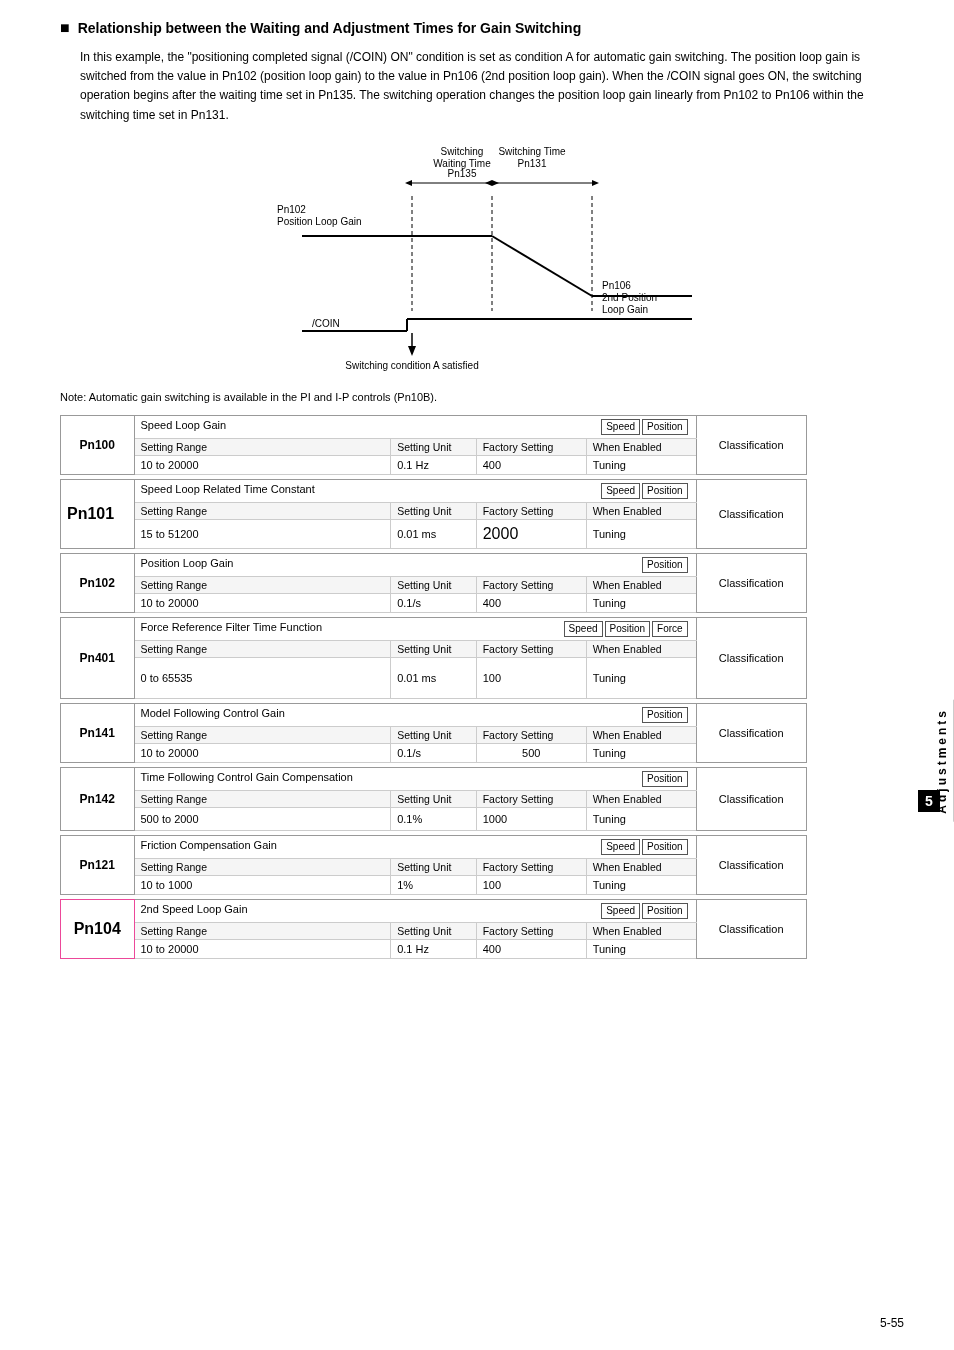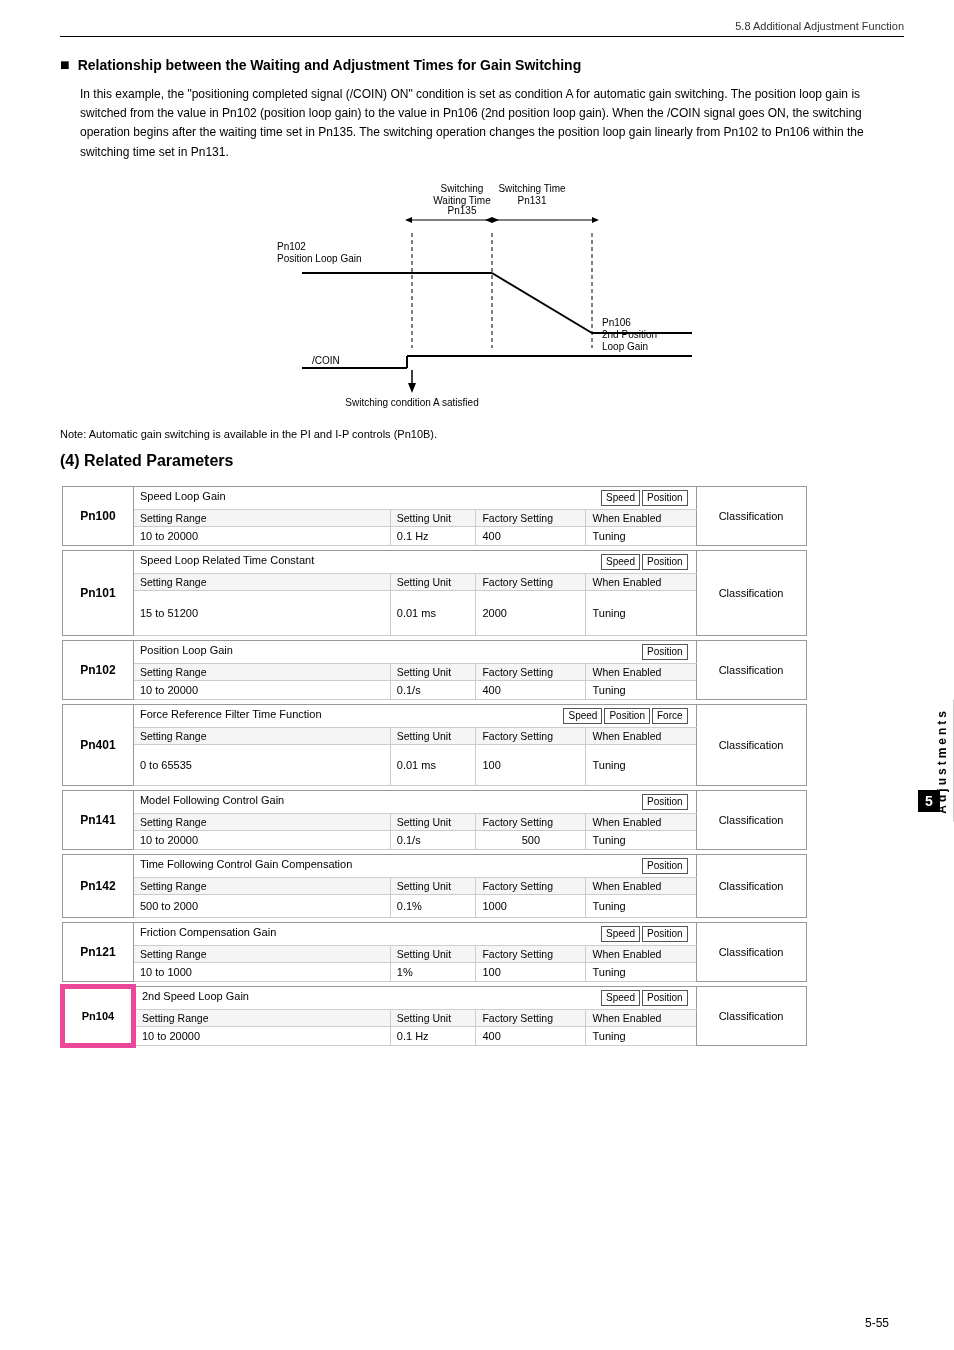--- a/index.html
+++ b/index.html
@@ -107,23 +107,20 @@
     
     svg {
       overflow: visible;
     }
   </style>
 </head>
 <body>
 
 <div class="page-container">
 
-  <div class="top-header">
-    <span>5.8  Additional Adjustment Function</span>
-  </div>
 
   <div class="section-heading">
     <span class="bullet">■</span>
     <span>Relationship between the Waiting and Adjustment Times for Gain Switching</span>
   </div>
 
   <div class="body-text">In this example, the "positioning completed signal (/COIN) ON" condition is set as condition A for automatic gain switching. The position loop gain is switched from the value in Pn102 (position loop gain) to the value in Pn106 (2nd position loop gain). When the /COIN signal goes ON, the switching operation begins after the waiting time set in Pn135. The switching operation changes the position loop gain linearly from Pn102 to Pn106 within the switching time set in Pn131.</div>
 
   <div class="diagram-container">
     <svg width="520" height="230" viewBox="0 0 520 230">
@@ -169,21 +166,20 @@
 
       <line x1="190" y1="205" x2="190" y2="192" stroke="#000" stroke-width="1.5"></line>
       <polygon points="186,205 194,205 190,215" fill="#000"></polygon>
 
       <text x="190" y="228" font-size="10" text-anchor="middle" font-family="Arial">Switching condition A satisfied</text>
     </svg>
   </div>
 
   <div class="note-text">Note:  Automatic gain switching is available in the PI and I-P controls (Pn10B).</div>
 
-  <div class="subsection-title">(4)   Related Parameters</div>
 
   <table class="param-table">
     <colgroup>
       <col style="width:58px">
       <col style="width:210px">
       <col style="width:70px">
       <col style="width:90px">
       <col style="width:90px">
       <col style="width:90px">
       <col style="width:80px">
@@ -206,37 +202,37 @@
         <tr>
           <td style="border:1px solid #ccc; border-top:none; padding:3px 6px; font-size:11px;">10 to 20000</td>
           <td style="border:1px solid #ccc; border-top:none; padding:3px 6px; font-size:11px;">0.1 Hz</td>
           <td style="border:1px solid #ccc; border-top:none; padding:3px 6px; font-size:11px;">400</td>
           <td style="border:1px solid #ccc; border-top:none; padding:3px 6px; font-size:11px;">Tuning</td>
         </tr>
         <tr>
           <td colspan="7" style="height:5px;border:none;background:#fff;padding:0;"></td>
         </tr>
         <tr>
-    <td class="outer-left-cell" rowspan="3" style="border:1px solid #999; text-align:center; vertical-align:middle; font-weight:bold; font-size:12px;">Pn101</td>
+    <td class="outer-left-cell" rowspan="3" style="border:1px solid #999; text-align:left; vertical-align:middle; font-weight:bold; font-size:16px;">Pn101</td>
     <td colspan="4" style="border:1px solid #999; border-bottom:1px solid #ccc; padding:3px 6px;">
       <span>Speed Loop Related Time Constant</span>
       <span style="float:right;"><span class="tag">Speed</span><span class="tag">Position</span></span>
     </td>
     <td rowspan="3" style="border:1px solid #999; text-align:center; vertical-align:middle; font-size:11px;">Classification</td>
   </tr>
         <tr>
           <td style="border:1px solid #ccc; border-top:none; border-bottom:1px solid #ccc; background:#f5f5f5; padding:2px 6px; font-size:10.5px;">Setting Range</td>
           <td style="border:1px solid #ccc; border-top:none; border-bottom:1px solid #ccc; background:#f5f5f5; padding:2px 6px; font-size:10.5px;">Setting Unit</td>
           <td style="border:1px solid #ccc; border-top:none; border-bottom:1px solid #ccc; background:#f5f5f5; padding:2px 6px; font-size:10.5px;">Factory Setting</td>
           <td style="border:1px solid #ccc; border-top:none; border-bottom:1px solid #ccc; background:#f5f5f5; padding:2px 6px; font-size:10.5px;">When Enabled</td>
         </tr>
         <tr>
           <td style="border:1px solid #ccc; border-top:none; padding:3px 6px; font-size:11px;margin-left:16px;">15 to 51200</td>
           <td style="border:1px solid #ccc; border-top:none; padding:3px 6px; font-size:11px;">0.01 ms</td>
-          <td style="border:1px solid #ccc; border-top:none; padding:16px 6px; font-size:11px;">2000</td>
+          <td style="border:1px solid #ccc; border-top:none; padding:5px 6px; font-size:16px;">2000</td>
           <td style="border:1px solid #ccc; border-top:none; padding:3px 6px; font-size:11px;">Tuning</td>
         </tr>
         <tr>
           <td colspan="7" style="height:5px;border:none;background:#fff;padding:0;"></td>
         </tr>
         <tr>
     <td class="outer-left-cell" rowspan="3" style="border:1px solid #999; text-align:center; vertical-align:middle; font-weight:bold; font-size:12px;">Pn102</td>
     <td colspan="4" style="border:1px solid #999; border-bottom:1px solid #ccc; padding:3px 6px;">
       <span>Position Loop Gain</span>
       <span style="float:right;"><span class="tag">Position</span></span>
@@ -344,21 +340,21 @@
         <tr>
           <td style="border:1px solid #ccc; border-top:none; padding:3px 6px; font-size:11px;">10 to 1000</td>
           <td style="border:1px solid #ccc; border-top:none; padding:3px 6px; font-size:11px;">1%</td>
           <td style="border:1px solid #ccc; border-top:none; padding:3px 6px; font-size:11px;">100</td>
           <td style="border:1px solid #ccc; border-top:none; padding:3px 6px; font-size:11px;">Tuning</td>
         </tr>
         <tr>
           <td colspan="7" style="height:5px;border:none;background:#fff;padding:0;"></td>
         </tr>
         <tr>
-    <td class="outer-left-cell" rowspan="3" style="border:5px solid #ec4899; text-align:center; vertical-align:middle; font-weight:bold; font-size:11px;">Pn104</td>
+    <td class="outer-left-cell" rowspan="3" style="border:1px solid #ec4899; text-align:center; vertical-align:middle; font-weight:bold; font-size:16px;">Pn104</td>
     <td colspan="4" style="border:1px solid #999; border-bottom:1px solid #ccc; padding:3px 6px;">
       <span>2nd Speed Loop Gain</span>
       <span style="float:right;"><span class="tag">Speed</span><span class="tag">Position</span></span>
     </td>
     <td rowspan="3" style="border:1px solid #999; text-align:center; vertical-align:middle; font-size:11px;">Classification</td>
   </tr>
         <tr>
           <td style="border:1px solid #ccc; border-top:none; border-bottom:1px solid #ccc; background:#f5f5f5; padding:2px 6px; font-size:10.5px;">Setting Range</td>
           <td style="border:1px solid #ccc; border-top:none; border-bottom:1px solid #ccc; background:#f5f5f5; padding:2px 6px; font-size:10.5px;">Setting Unit</td>
           <td style="border:1px solid #ccc; border-top:none; border-bottom:1px solid #ccc; background:#f5f5f5; padding:2px 6px; font-size:10.5px;">Factory Setting</td>
@@ -376,13 +372,13 @@
 </div>
 
 <div style="position:absolute; right:0; top:700px; writing-mode:vertical-rl; text-orientation:mixed; transform:rotate(180deg); font-size:12px; font-weight:bold; letter-spacing:3px; padding: 8px 4px; border-left:1px solid #ccc;">
   <span>Adjustments</span>
 </div>
 
 <div style="position:absolute; right:14px; top:790px; background:#000; color:#fff; width:22px; height:22px; display:flex; align-items:center; justify-content:center; font-size:14px; font-weight:bold;">
   <span>5</span>
 </div>
 
-<div style="position:absolute; bottom:20px; right:65px; font-size:12px;">5-55</div>
+<div style="position:absolute; bottom:20px; right:50px; font-size:12px;">5-55</div>
 
 </body></html>

